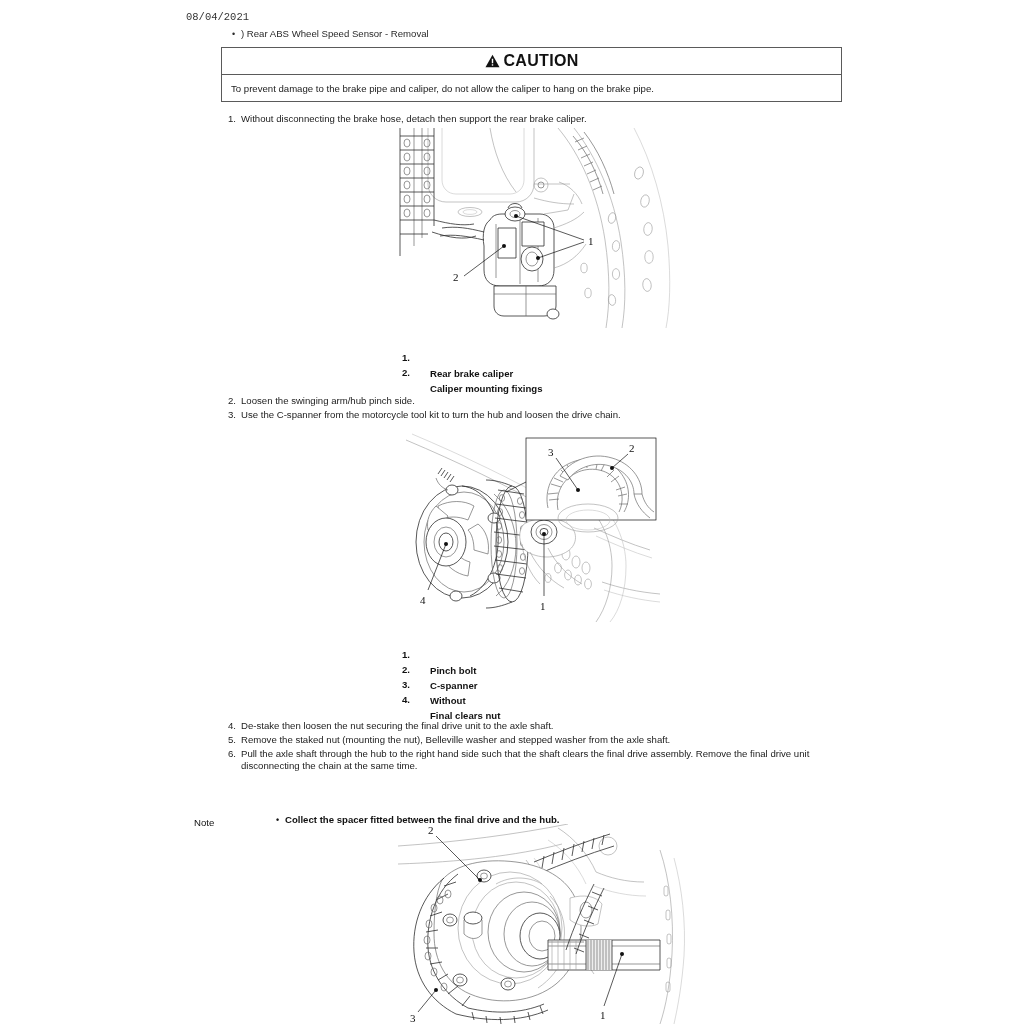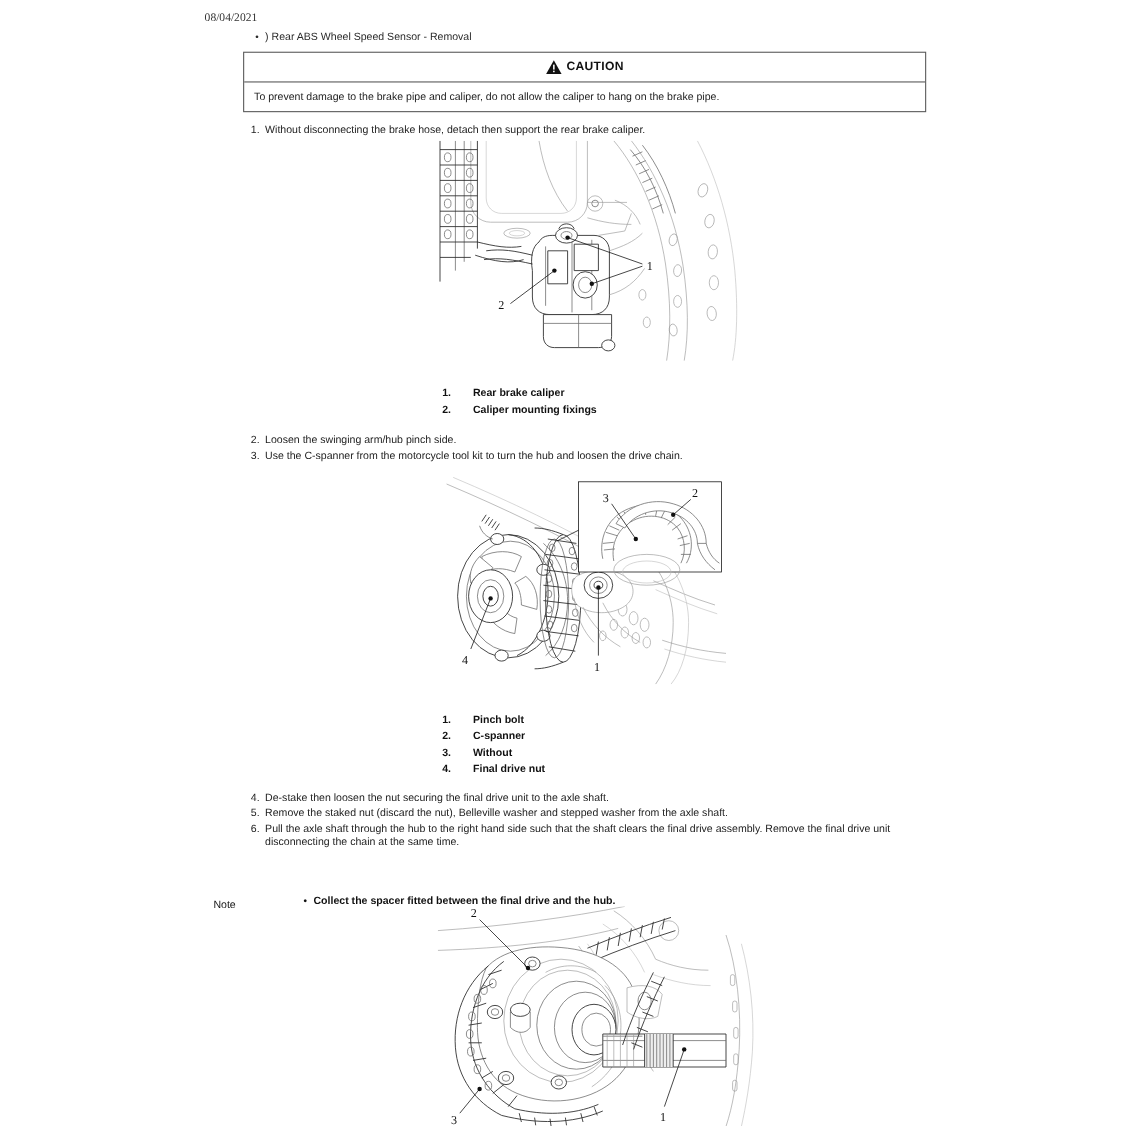--- a/index.html
+++ b/index.html
@@ -30,20 +30,21 @@
     height: 14px;
     font-family: "Liberation Serif", serif;
     font-size: 10.5px;
     color: #333;
   }
   .doc-header .hdr-date {
     position: absolute;
     left: 0;
     top: 0;
     white-space: nowrap;
+    font-family: Liberation Mono, monospace;
   }
   .doc-header .hdr-title {
     position: absolute;
     left: 0;
     right: 0;
     top: 0;
     text-align: center;
     white-space: nowrap;
   }
 
@@ -80,21 +81,21 @@
     align-items: center;
     justify-content: center;
     gap: 4px;
   }
   .warn-tri {
     width: 15px;
     height: 14px;
     display: block;
   }
   .caution-word {
-    font-size: 11px;
+    font-size: 16px;
     font-weight: bold;
     letter-spacing: 0.3px;
     color: #111;
   }
   .caution-body {
     height: 26px;
     display: flex;
     align-items: center;
     padding-left: 9px;
     font-size: 9.6px;
@@ -154,21 +155,21 @@
   }
   .legend .lnum {
     position: absolute;
     left: 0;
     top: 0;
     width: 16px;
   }
   .legend .llab {
     position: absolute;
     left: 28px;
-    top: 0;
+    top: 16px;
   }
 
   
   .figure {
     position: absolute;
   }
   .figure svg {
     display: block;
   }
   .fig-id {
@@ -526,31 +527,31 @@
     <div class="lrow">
       <span class="lnum">2.</span>
       <span class="llab">C-spanner</span>
     </div>
     <div class="lrow">
       <span class="lnum">3.</span>
       <span class="llab">Without</span>
     </div>
     <div class="lrow">
       <span class="lnum">4.</span>
-      <span class="llab">Final drive nut</span>
+      <span class="llab">Final clears nut</span>
     </div>
   </div>
 
   <div class="step" style="left:228px; top:720px; width:614px;">
     <span class="num">4.</span>
     <span class="txt">De-stake then loosen the nut securing the final drive unit to the axle shaft.</span>
   </div>
   <div class="step" style="left:228px; top:734px; width:614px;">
     <span class="num">5.</span>
-    <span class="txt">Remove the staked nut (discard the nut), Belleville washer and stepped washer from the axle shaft.</span>
+    <span class="txt">Remove the staked nut (mounting the nut), Belleville washer and stepped washer from the axle shaft.</span>
   </div>
   <div class="step" style="left:228px; top:748px; width:614px;">
     <span class="num">6.</span>
     <span class="txt">Pull the axle shaft through the hub to the right hand side such that the shaft clears the final drive assembly. Remove the final drive unit disconnecting the chain at the same time.</span>
   </div>
 
   <div class="note-head" style="left:194px; top:781px;">Note</div>
   <div class="note-item" style="left:232px; top:814px;margin-left:44px;">
     <span class="bullet">•</span><span>Collect the spacer fitted between the final drive and the hub.</span>
   </div>

